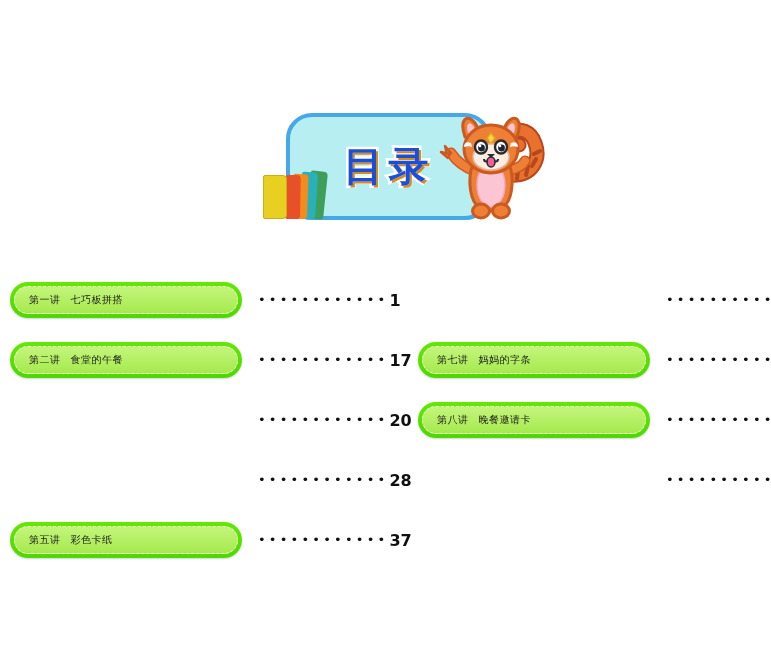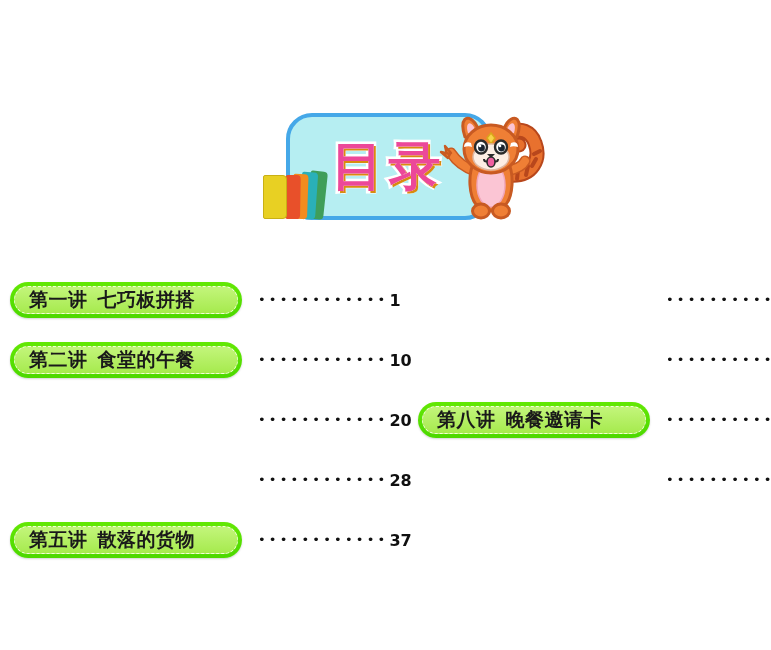--- a/index.html
+++ b/index.html
@@ -69,24 +69,24 @@
 
   .banner-title {
     position: absolute;
     left: 286px;
     top: 18px;
     width: 205px;
     height: 107px;
     display: flex;
     align-items: center;
     justify-content: center;
-    font-size: 52px;
+    font-size: 40px;
     font-weight: 700;
     letter-spacing: 5px;
-    color: #ec4899;
+    color: #1d4ed8;
     -webkit-text-stroke: 5px #ffffff;
     paint-order: stroke fill;
     text-shadow:
       0 0 0 #ffffff,
       2px 2px 0 #d98b10;
     font-family: "DejaVu Sans", "Liberation Sans", sans-serif;
     white-space: nowrap;
   }
 
   
@@ -130,22 +130,22 @@
     background: #b2ef62;
     background: linear-gradient(180deg, #c3f57b 0%, #a6ea4e 100%);
     border: 1px dashed #f2ffd9;
     border-radius: 14px;
     display: flex;
     align-items: center;
     padding-left: 14px;
   }
 
   .pill-label {
-    font-size: 19px;
-    font-weight: 700;
+    font-size: 10px;
+    font-weight: 400;
     color: #1a1a1a;
     white-space: nowrap;
     letter-spacing: 0.5px;
     font-family: "DejaVu Sans", "Liberation Sans", sans-serif;
   }
   .pill-label .lecture { margin-right: 10px; }
 
   .leader {
     position: absolute;
     left: 248px;
@@ -269,62 +269,67 @@
       </div>
 
       <div class="toc-row">
         <div class="pill">
           <div class="pill-inner">
             <span class="pill-label"><span class="lecture">第二讲</span><span>食堂的午餐</span></span>
           </div>
         </div>
         <div class="leader">
           <span class="dots">••••••••••••</span>
-          <span class="page-num">10</span>
+          <span class="page-num">17</span>
         </div>
       </div>
 
       <div class="toc-row">
         <div class="leader">
           <span class="dots">••••••••••••</span>
           <span class="page-num">20</span>
         </div>
       </div>
 
       <div class="toc-row">
         <div class="leader">
           <span class="dots">••••••••••••</span>
           <span class="page-num">28</span>
         </div>
       </div>
 
       <div class="toc-row">
         <div class="pill">
           <div class="pill-inner">
-            <span class="pill-label"><span class="lecture">第五讲</span><span>散落的货物</span></span>
+            <span class="pill-label"><span class="lecture">第五讲</span><span>彩色卡纸</span></span>
           </div>
         </div>
         <div class="leader">
           <span class="dots">••••••••••••</span>
           <span class="page-num">37</span>
         </div>
       </div>
 
     </div>
 
     <div class="toc-column right">
 
       <div class="toc-row">
         <div class="leader">
           <span class="dots">••••••••••••</span>
 
         </div>
       </div>
 
       <div class="toc-row">
+        <div class="pill">
+          <div class="pill-inner">
+            <span class="pill-label"><span class="lecture">第七讲</span><span>妈妈的字条</span></span>
+          </div>
+        </div>
         <div class="leader">
           <span class="dots">••••••••••••</span>
 
         </div>
       </div>
 
       <div class="toc-row">
         <div class="pill">
           <div class="pill-inner">
             <span class="pill-label"><span class="lecture">第八讲</span><span>晚餐邀请卡</span></span>

